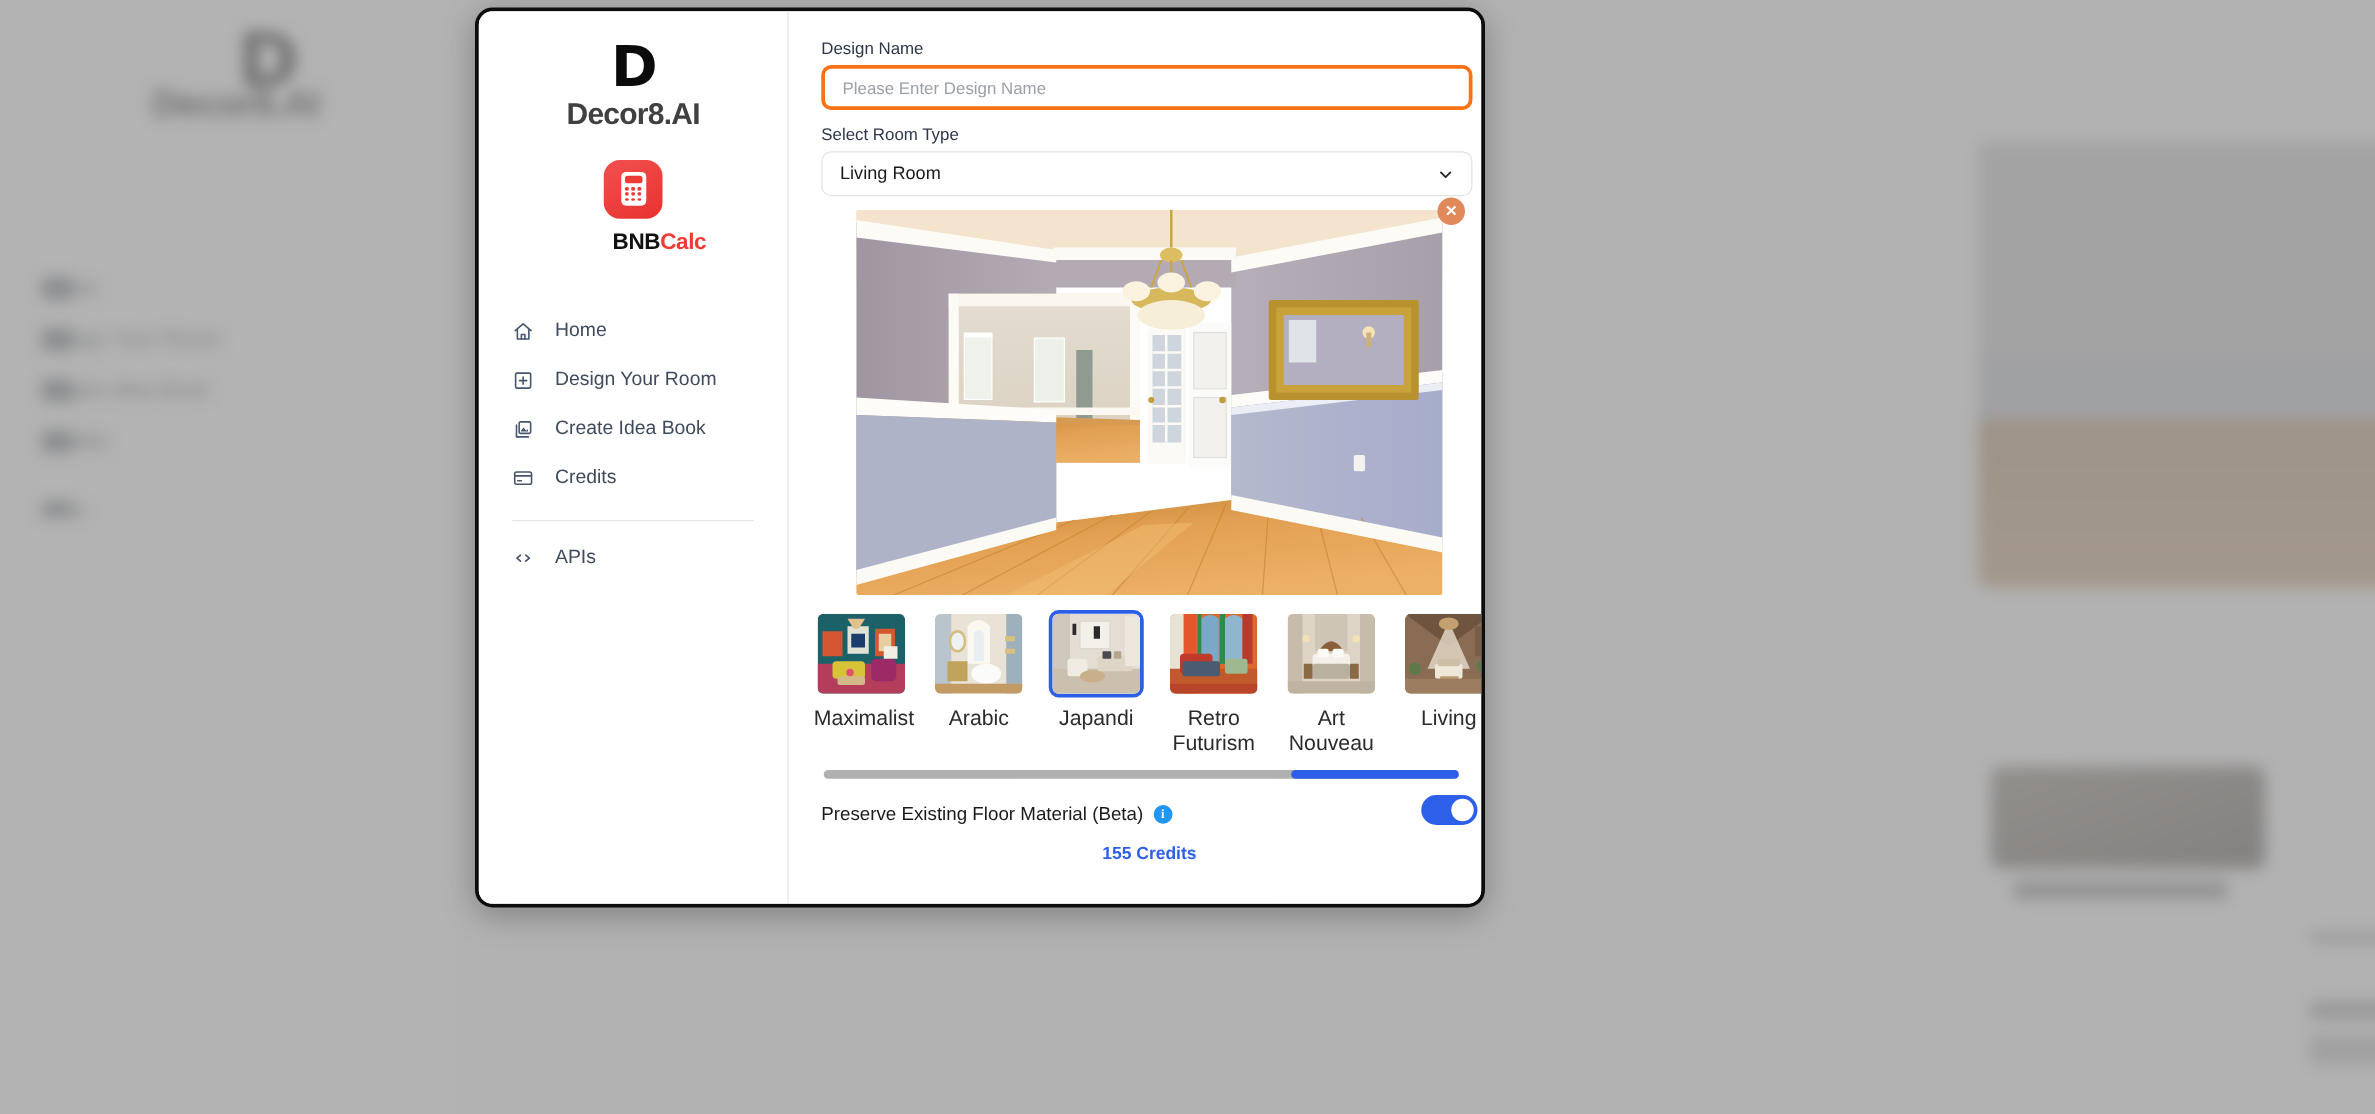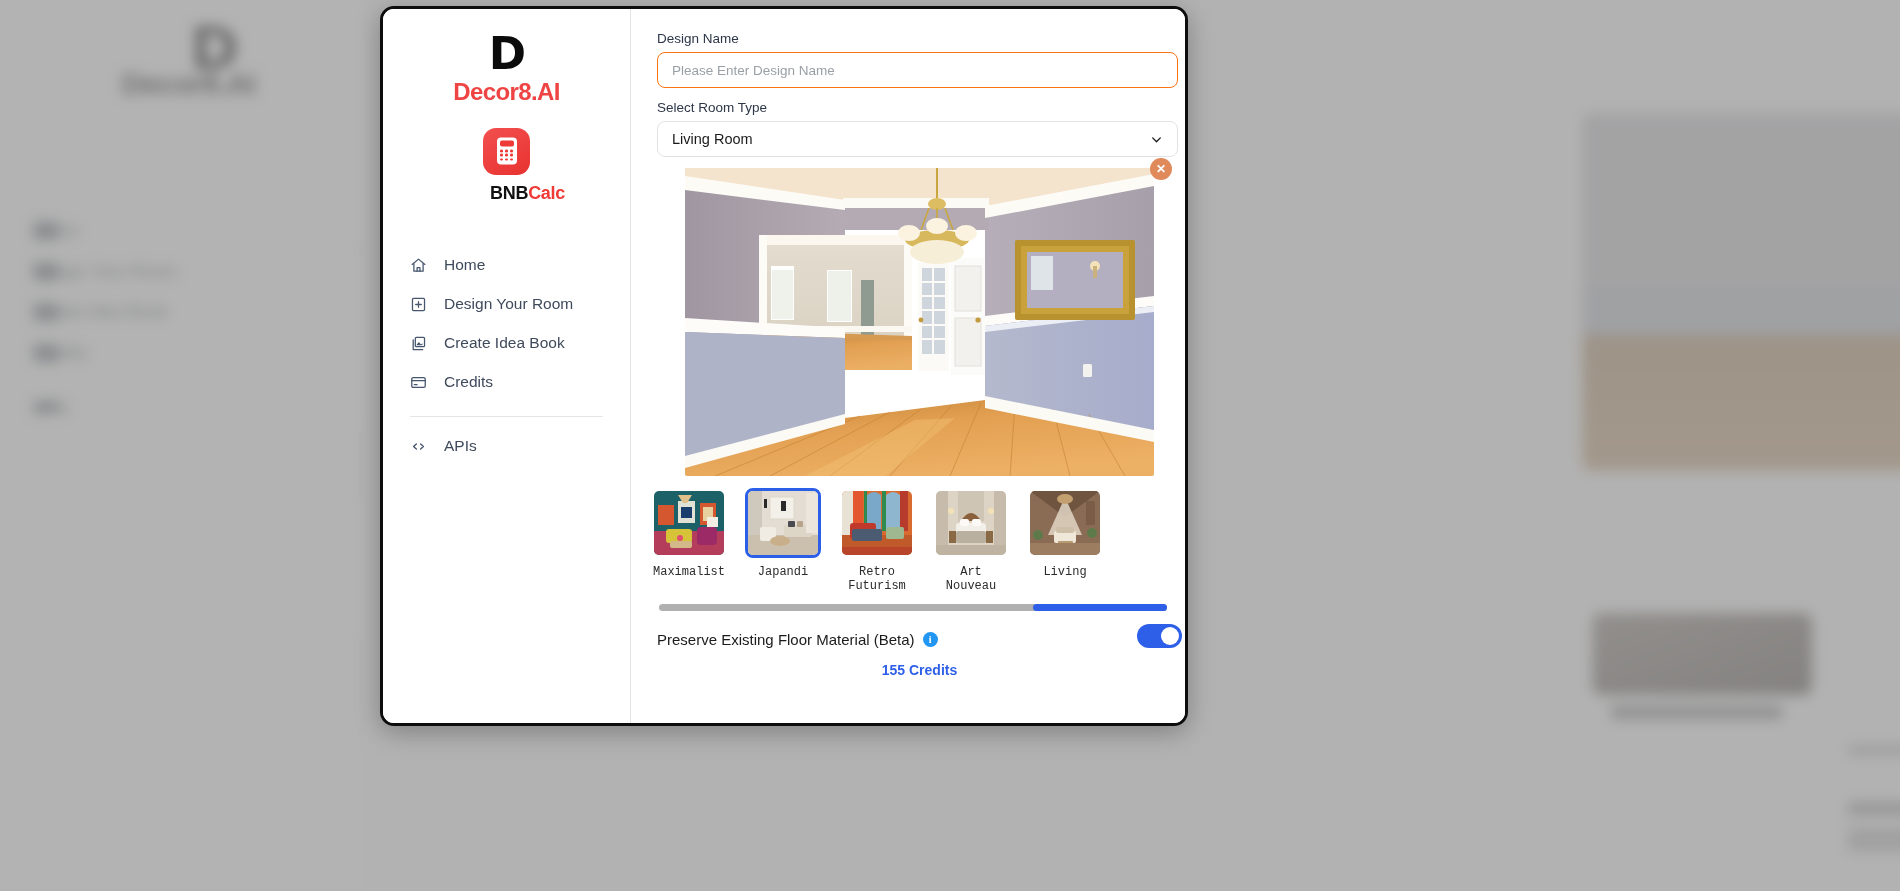--- a/index.html
+++ b/index.html
@@ -91,21 +91,21 @@
     padding-top: 24px;
     background: #fff;
   }
   .brand { text-align: center; }
   .brand-d {
     font-family: "DejaVu Sans", sans-serif;
     font-size: 45px; font-weight: 700; color: #0b0b0b;
     line-height: 0.95; letter-spacing: -2px;
   }
   .brand-name {
-    font-size: 24px; font-weight: 700; color: #ef4444;
+    font-size: 24px; font-weight: 700; color: #404040;
     letter-spacing: -0.6px; margin-top: 2px;
   }
   .bnb-wrap { text-align: center; margin-top: 22px; }
   .bnb-icon {
     width: 47px; height: 47px; margin: 0 auto;
     border-radius: 13px;
     background: linear-gradient(150deg,#f2504f,#e8322f);
     position: relative;
   }
   .bnb-icon .calc {
@@ -154,21 +154,21 @@
   #modal-main {
     flex: 1; position: relative; overflow: hidden;
     padding: 22px 18px 0 26px;
     background: #fff;
   }
   .field-label {
     font-size: 13.5px; color: #2d3748; margin-bottom: 6px;
   }
   .text-input {
     width: 521px; height: 36px;
-    border: 1px solid #f97316; border-radius: 8px;
+    border: 3px solid #f97316; border-radius: 8px;
     padding: 0 14px; font-size: 13.5px; color: #222;
     outline: none; background: #fff;
     font-family: "Liberation Sans", sans-serif;
   }
   .text-input::placeholder { color: #9aa0a6; }
   .select-row { margin-top: 12px; }
   .select-box {
     width: 521px; height: 36px;
     border: 1px solid #e2e2e4; border-radius: 8px;
     padding: 0 14px; font-size: 14.5px; color: #1a1a1a;
@@ -200,21 +200,21 @@
     display: flex; gap: 18px; margin-top: 12px;
     margin-left: -6px;
   }
   .style-item { width: 76px; text-align: center; cursor: pointer; }
   .style-thumb {
     width: 76px; height: 70px; border-radius: 8px; overflow: hidden;
     border: 3px solid transparent;
   }
   .style-item.selected .style-thumb { border-color: #2c5fe8; }
   .style-label {
-    margin-top: 7px; font-size: 12px; color: #2b2b2b; font-family: Liberation Mono, monospace;
+    margin-top: 7px; font-size: 17px; color: #2b2b2b;
   }
 
   .scroll-track {
     margin-top: 11px; margin-left: 2px;
     width: 508px; height: 7px;
     background: #b0b0b0; border-radius: 4px; position: relative;
     cursor: pointer;
   }
   .scroll-thumb {
     position: absolute; right: 0; top: 0;
@@ -566,20 +566,39 @@
             <rect x="43" y="36" width="20" height="18" rx="4" fill="#9c2a66"></rect>
             <rect x="16" y="50" width="22" height="7" rx="2" fill="#d3b98a"></rect>
             <circle cx="26" cy="47" r="3" fill="#e0506f"></circle>
             <path d="M24 4 L38 4 L33 12 L29 12 Z" fill="#e2c08b"></path>
             <rect x="53" y="26" width="11" height="10" fill="#f2eee4"></rect>
           </svg>
         </div>
         <div class="style-label">Maximalist</div>
       </div>
 
+      <div class="style-item">
+        <div class="style-thumb">
+          <svg viewBox="0 0 70 64" preserveAspectRatio="none" style="width:100%;height:100%">
+            <rect width="70" height="64" fill="#e9e2d6"></rect>
+            <rect x="0" y="0" width="13" height="64" fill="#b9c4cc"></rect>
+            <rect x="57" y="0" width="13" height="64" fill="#9fb0bd"></rect>
+            <path d="M26 10 q9 -10 18 0 v30 h-18 z" fill="#fbf8f2"></path>
+            <path d="M31 16 q4 -6 8 0 v22 h-8 z" fill="#e8eef2"></path>
+            <ellipse cx="18" cy="22" rx="7" ry="9" fill="#d4bb7e"></ellipse>
+            <ellipse cx="18" cy="22" rx="5" ry="7" fill="#eef1f2"></ellipse>
+            <rect x="10" y="38" width="16" height="16" fill="#c2a35e"></rect>
+            <ellipse cx="41" cy="48" rx="12" ry="8" fill="#fbfbf9"></ellipse>
+            <rect x="0" y="56" width="70" height="8" fill="#c29a63"></rect>
+            <rect x="56" y="18" width="8" height="4" fill="#d8c07f"></rect>
+            <rect x="56" y="28" width="8" height="4" fill="#d8c07f"></rect>
+          </svg>
+        </div>
+        <div class="style-label">Arabic</div>
+      </div>
 
       <div class="style-item selected">
         <div class="style-thumb">
           <svg viewBox="0 0 70 64" preserveAspectRatio="none" style="width:100%;height:100%">
             <rect width="70" height="64" fill="#e3ddd3"></rect>
             <rect x="0" y="0" width="14" height="64" fill="#cfc8bd"></rect>
             <rect x="22" y="6" width="24" height="22" fill="#f3f0e9" stroke="#ddd7cc"></rect>
             <rect x="33" y="10" width="5" height="10" fill="#2a2a2a"></rect>
             <rect x="16" y="8" width="3" height="9" fill="#2a2a2a"></rect>
             <rect x="0" y="44" width="70" height="20" fill="#cbbfae"></rect>

